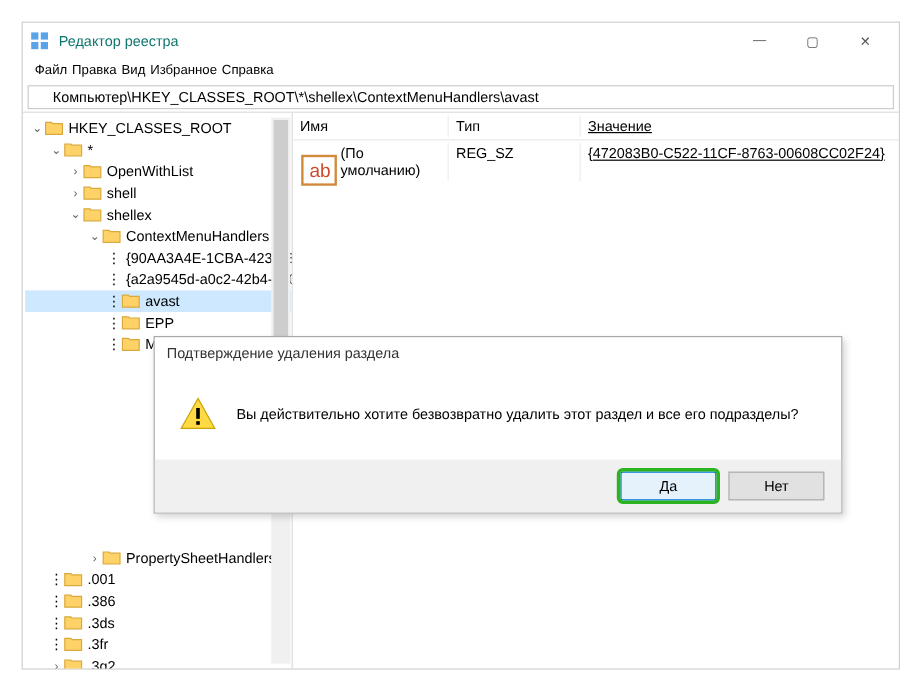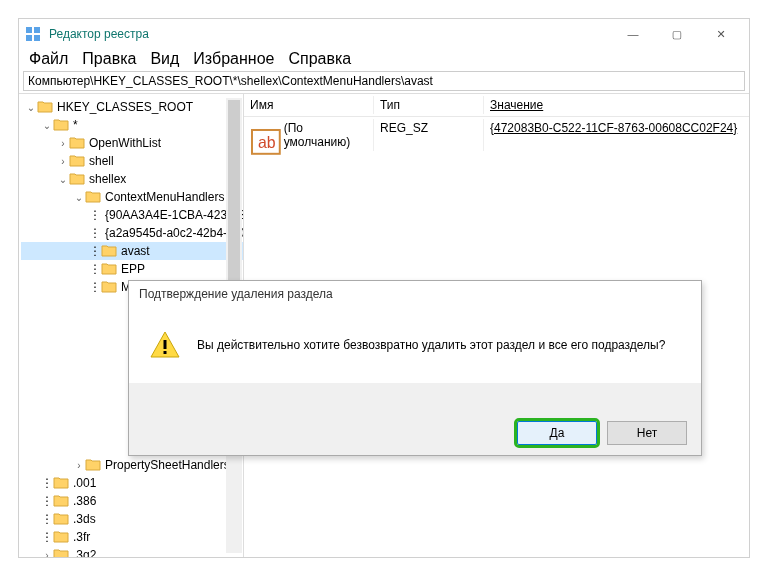--- a/index.html
+++ b/index.html
@@ -3,41 +3,41 @@
 <meta charset="utf-8">
 <style>
 * { box-sizing: border-box; margin: 0; padding: 0; font-family: "Segoe UI", Tahoma, sans-serif; }
 body { background: #fff; width: 768px; height: 580px; position: relative; overflow:hidden;}
 .window { position: absolute; left: 18px; top: 18px; width: 732px; height: 540px; border: 1px solid #d0d0d0; background: #fff; display: flex; flex-direction: column; }
 .titlebar { height: 30px; display: flex; align-items: center; padding: 0 6px; }
 .titlebar .icon { width: 16px; height: 16px; margin-right: 8px; }
 .titlebar .title { font-size: 12px; color: #0f766e; flex: 1; }
 .win-controls { display: flex; }
 .win-btn { width: 44px; height: 28px; display: flex; align-items: center; justify-content: center; color: #555; font-size: 11px; }
-.menubar { height: 20px; display: flex; gap: 14px; padding: 0 10px; font-size: 16px; align-items: center; }
+.menubar { height: 20px; display: flex; gap: 4px; padding: 0 10px; font-size: 11px; align-items: center; }
 .menubar span { cursor: default; }
-.addressbar { border: 1px solid #ccc; margin: 2px 4px; padding: 2px 4px; font-size: 12px; height: 20px; }
+.addressbar { border: 1px solid #ccc; margin: 2px 4px; padding: 2px 20px; font-size: 12px; height: 20px; }
 .body { flex: 1; display: flex; border-top: 1px solid #ddd; min-height:0;}
 .tree { width: 225px; border-right: 1px solid #ddd; padding: 4px 0 4px 2px; font-size: 12px; overflow: hidden; }
 .tree .row { display: flex; align-items: center; height: 18px; white-space: nowrap; }
 .tree .exp { width: 12px; text-align: center; color: #666; font-size: 10px; display:inline-block;}
 .tree .folder { width: 16px; height: 14px; margin-right: 4px; display:inline-block;}
 .tree .sel { background: #cde8ff; }
 .dots { width:12px; display:inline-block; text-align:left; }
 .content { flex: 1; font-size: 12px; }
 .content .header { display: flex; border-bottom: 1px solid #e8e8e8; padding:2px 0;}
 .content .col { padding: 2px 6px; }
 .c1{width:130px;border-right:1px solid #eee;} .c2{width:110px;border-right:1px solid #eee;} .c3{flex:1;text-decoration:underline;}
 .content .datarow { display:flex; padding:2px 0;}
 .valicon { width:34px;height:14px;margin:0 2px 0 4px;display:inline-block;}
 .dialog { position: absolute; left: 128px; top: 280px; width: 574px; background: #fff; border: 1px solid #aaa; box-shadow: 2px 3px 6px rgba(0,0,0,.18); }
 .dialog .dlg-title { height: 30px; padding: 6px 10px; font-size: 12px; color: #333; }
 .dialog .dlg-body { padding: 18px 20px 22px; display: flex; align-items: center; gap: 16px; font-size: 12px; }
 .dialog .dlg-buttons { background: #f0f0f0; padding: 10px 14px; display: flex; justify-content: flex-end; gap: 10px; }
-.btn { width: 80px; height: 24px; font-size: 12px; background: #e1e1e1; border: 1px solid #adadad; cursor:pointer;margin-top:28px; }
+.btn { width: 80px; height: 24px; font-size: 12px; background: #e1e1e1; border: 1px solid #adadad; cursor:pointer; }
 .btn.highlight { outline: 3px solid #2bb321; border: 1px solid #0078d7; background:#e5f1fb; border-radius:2px;}
 .warn-icon{width:32px;height:32px;}
 svg { display:block; }
 .tree-scroll { position:absolute; right:1px; top:0; bottom:0; width:16px; background:#f0f0f0;}
 .tree-scroll .thumb{position:absolute;left:2px;right:2px;top:2px;height:200px;background:#cdcdcd;}
 .tree-wrap{position:relative;height:100%;}
 </style>
 </head>
 <body>
 

